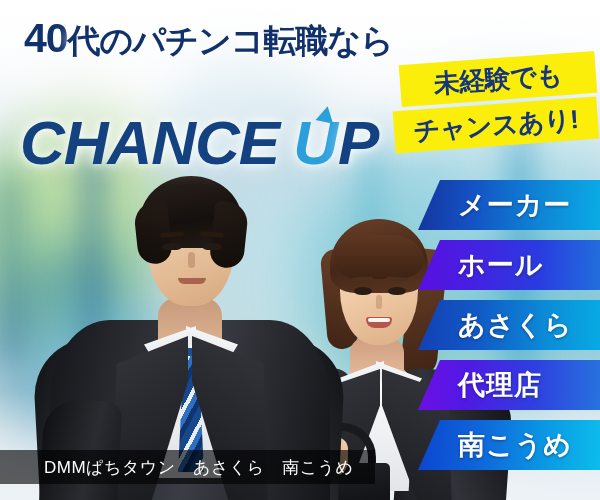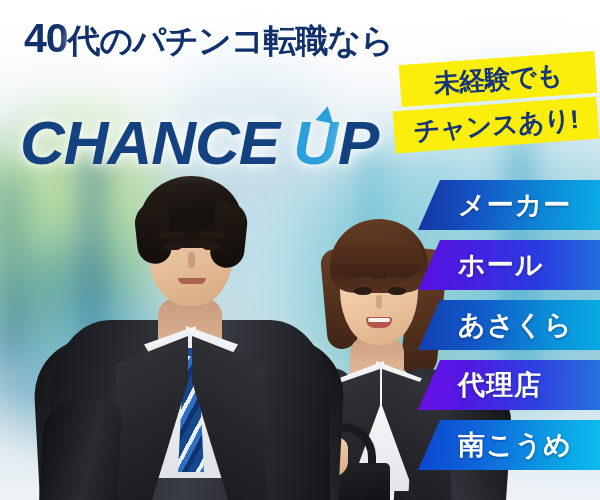--- a/index.html
+++ b/index.html
@@ -408,14 +408,17 @@
       <span>あさくら</span>
     </div>
     <div class="cat cat-3">
       <span>代理店</span>
     </div>
     <div class="cat cat-4">
       <span>南こうめ</span>
     </div>
   </div>
 
+  <div class="caption">
+    <span>DMMぱちタウン　あさくら　南こうめ</span>
+  </div>
 
 </div>
 
 </body></html>

